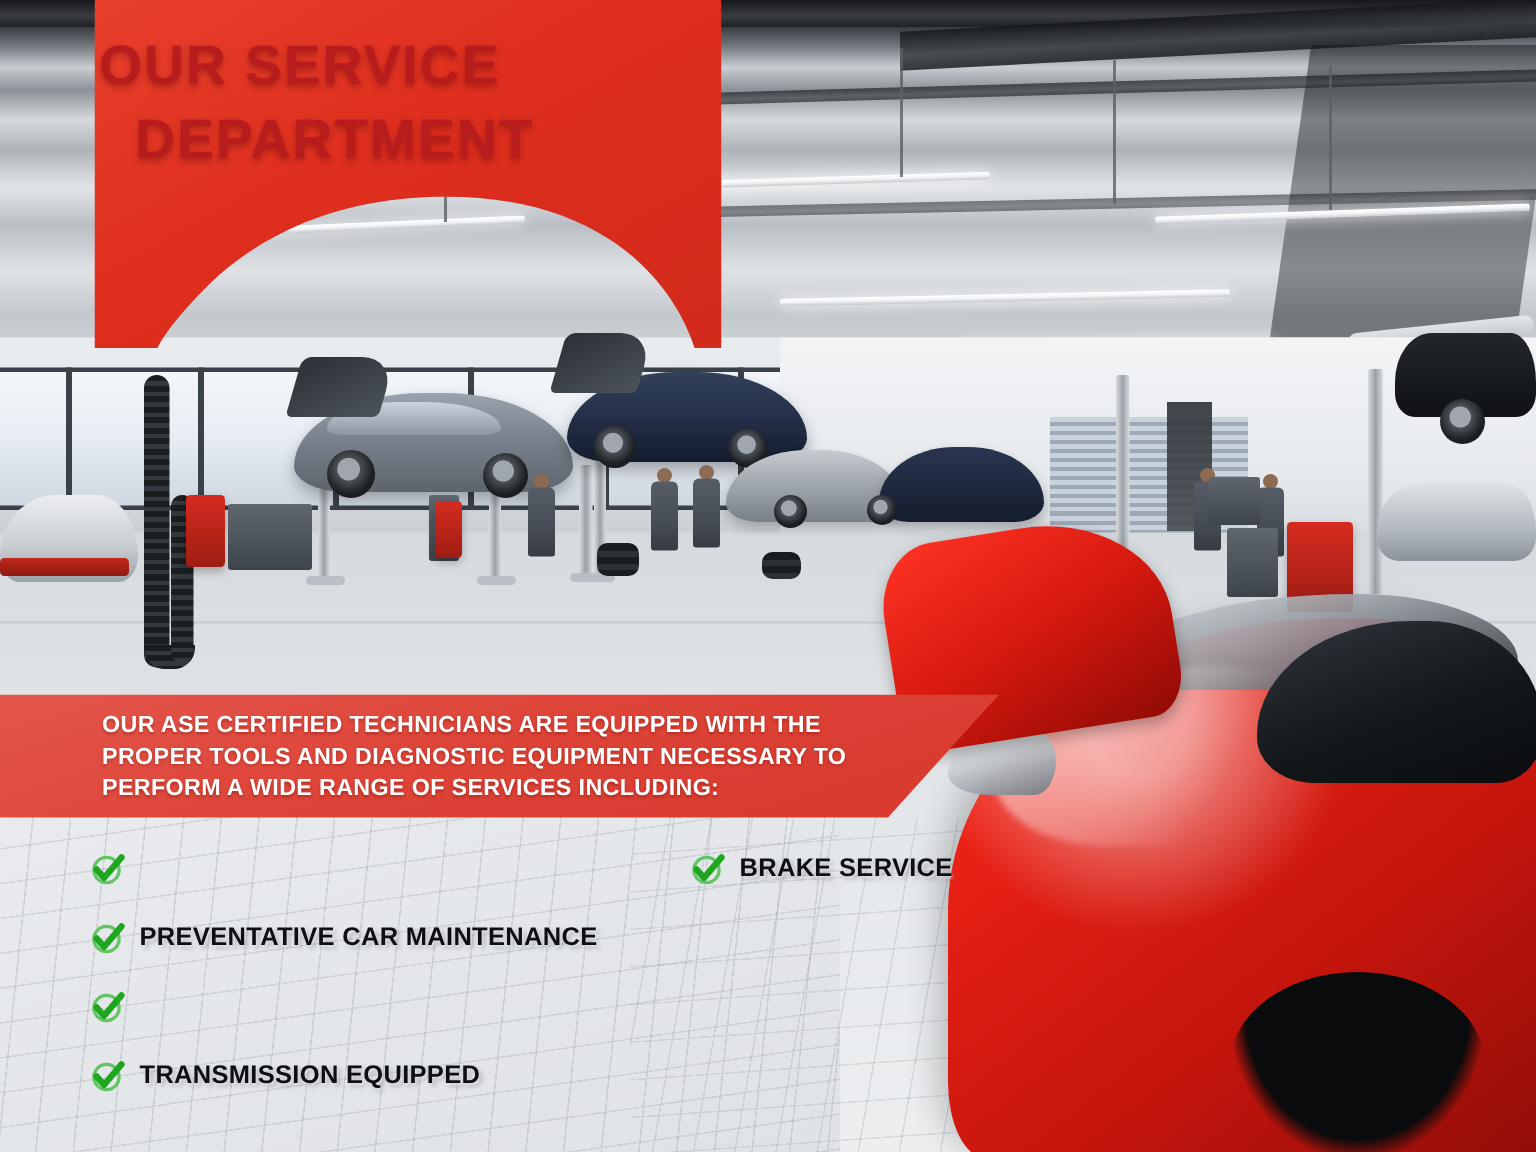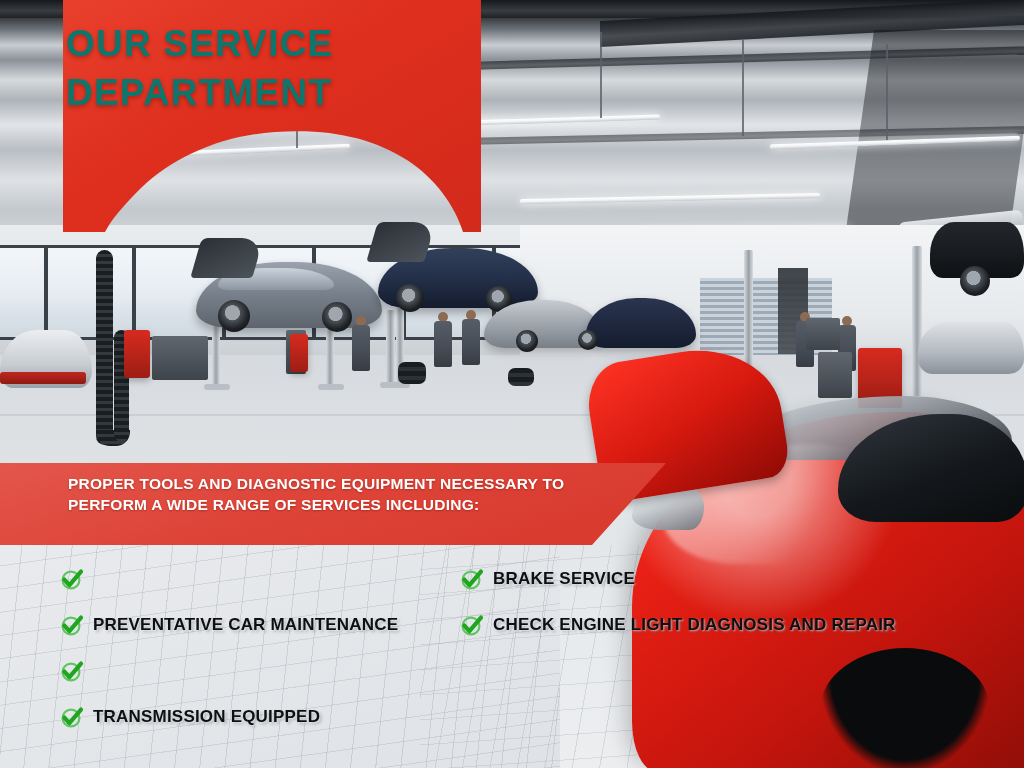--- a/index.html
+++ b/index.html
@@ -302,29 +302,29 @@
     position: absolute;
     left: 63px; top: 0; width: 418px; height: 232px;
     z-index: 10;
   }
   .header-banner svg { display: block; }
   .header-title {
     position: absolute;
     left: 66px; top: 20px;
     width: 360px;
     z-index: 11;
-    color: #0f766e;
+    color: #b91c1c;
     font-family: "Liberation Sans", sans-serif;
     font-weight: bold;
     font-size: 37px;
     line-height: 1.32;
     letter-spacing: 1.2px;
     text-shadow: 0 2px 4px rgba(90,10,5,.4);
   }
-  .header-title .l2 { display: block; }
+  .header-title .l2 { display: block; margin-left: 24px; }
 
   
   .mid-band {
     position: absolute;
     left: 0; top: 463px; width: 680px; height: 86px;
     z-index: 10;
   }
   .mid-band svg { display: block; }
   .mid-text {
     position: absolute;
@@ -533,20 +533,21 @@
           <stop offset="0%" stop-color="#E3564C"></stop>
           <stop offset="55%" stop-color="#DE4438"></stop>
           <stop offset="100%" stop-color="#D93B2F"></stop>
         </linearGradient>
       </defs>
       <path d="M0 0 H666 L592 82 H0 Z" fill="url(#midRed)"></path>
     </svg>
   </div>
 
   <div class="mid-text">
+    <div>OUR ASE CERTIFIED TECHNICIANS ARE EQUIPPED WITH THE</div>
     <div>PROPER TOOLS AND DIAGNOSTIC EQUIPMENT NECESSARY TO</div>
     <div>PERFORM A WIDE RANGE OF SERVICES INCLUDING:</div>
   </div>
 
   <div class="checklist">
 
     <div class="col col-left">
 
       <div class="check-item">
         <span class="check-icon">
@@ -594,27 +595,18 @@
       <div class="check-item">
         <span class="check-icon">
           <svg width="24" height="24" viewBox="0 0 24 24">
             <circle cx="11" cy="13" r="8.4" fill="none" stroke="#62C462" stroke-width="2.2"></circle>
             <path d="M4.4 12.6 L9.4 18.2 L21 4.6" fill="none" stroke="#1FA61F" stroke-width="4.2" stroke-linecap="round" stroke-linejoin="round"></path>
           </svg>
         </span>
         <span class="check-label">BRAKE SERVICE</span>
       </div>
 
-      <div class="check-item">
-        <span class="check-icon">
-          <svg width="24" height="24" viewBox="0 0 24 24">
-            <circle cx="11" cy="13" r="8.4" fill="none" stroke="#62C462" stroke-width="2.2"></circle>
-            <path d="M4.4 12.6 L9.4 18.2 L21 4.6" fill="none" stroke="#1FA61F" stroke-width="4.2" stroke-linecap="round" stroke-linejoin="round"></path>
-          </svg>
-        </span>
-        <span class="check-label">CHECK ENGINE LIGHT DIAGNOSIS AND REPAIR</span>
-      </div>
 
 
     </div>
   </div>
 
 </div>
 
 </body></html>

